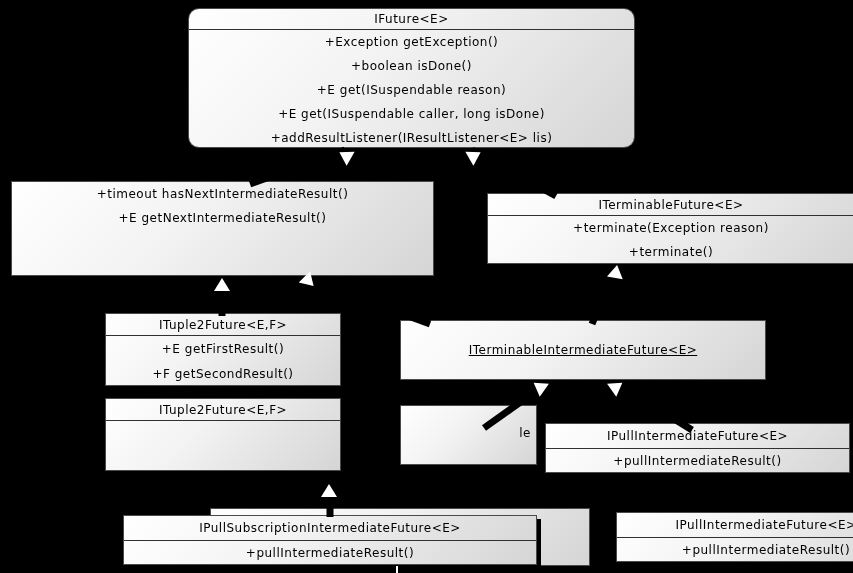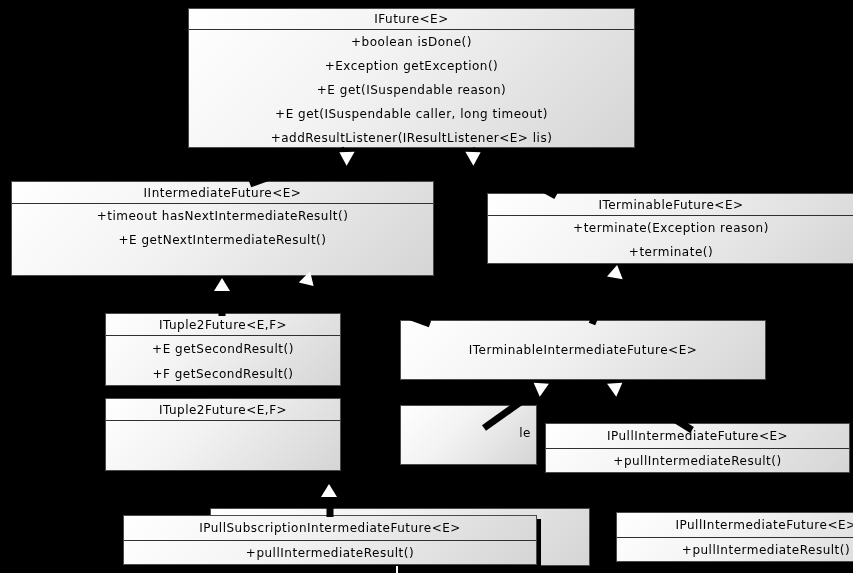--- a/index.html
+++ b/index.html
@@ -43,48 +43,47 @@
 <body>
 
 <div id="canvas">
 
   <div class="cls title-only z1" style="left:400px;top:405px;width:137px;height:60px;">
     <span class="fragment-label">le</span>
   </div>
 
   <div class="cls title-only z1" style="left:210px;top:508px;width:380px;height:58px;"></div>
 
-  <div class="cls z2" style="left:188px;top:8px;width:447px;height:140px;">
+  <div class="cls z2" style="left:188px;top:8px;width:447px;height:140px;border-radius:11px;">
     <div class="title" style="height:20px">IFuture&lt;E&gt;</div>
+    <div class="row" style="height:24px">+Exception getException()</div>
     <div class="row" style="height:24px">+boolean isDone()</div>
-    <div class="row" style="height:24px">+Exception getException()</div>
     <div class="row" style="height:24px">+E get(ISuspendable reason)</div>
-    <div class="row" style="height:24px">+E get(ISuspendable caller, long timeout)</div>
+    <div class="row" style="height:24px">+E get(ISuspendable caller, long isDone)</div>
     <div class="row" style="height:24px">+addResultListener(IResultListener&lt;E&gt; lis)</div>
   </div>
 
   <div class="cls z2" style="left:11px;top:181px;width:423px;height:95px;">
-    <div class="title" style="height:21px">IIntermediateFuture&lt;E&gt;</div>
     <div class="row" style="height:24px">+timeout hasNextIntermediateResult()</div>
     <div class="row" style="height:24px">+E getNextIntermediateResult()</div>
   </div>
 
   <div class="cls z2" style="left:458px;top:193px;width:368px;height:71px;margin-left:29px;">
     <div class="title" style="height:21px">ITerminableFuture&lt;E&gt;</div>
     <div class="row" style="height:24px">+terminate(Exception reason)</div>
     <div class="row" style="height:24px">+terminate()</div>
   </div>
 
   <div class="cls z2" style="left:105px;top:313px;width:236px;height:73px;">
     <div class="title" style="height:21px">ITuple2Future&lt;E,F&gt;</div>
-    <div class="row" style="height:25px">+E getSecondResult()</div>
+    <div class="row" style="height:25px">+E getFirstResult()</div>
     <div class="row" style="height:25px">+F getSecondResult()</div>
   </div>
 
-  <div class="cls title-only z2" style="left:400px;top:320px;width:366px;height:60px;">
+  <div class="cls title-only z2" style="left:400px;top:320px;width:366px;height:60px;text-decoration:underline;">
     <div class="title">ITerminableIntermediateFuture&lt;E&gt;</div>
   </div>
 
   <div class="cls z2" style="left:105px;top:398px;width:236px;height:73px;">
     <div class="title" style="height:21px">ITuple2Future&lt;E,F&gt;</div>
   </div>
 
 
   <div class="cls z4" style="left:545px;top:423px;width:305px;height:50px;">
     <div class="title" style="height:24px">IPullIntermediateFuture&lt;E&gt;</div>

